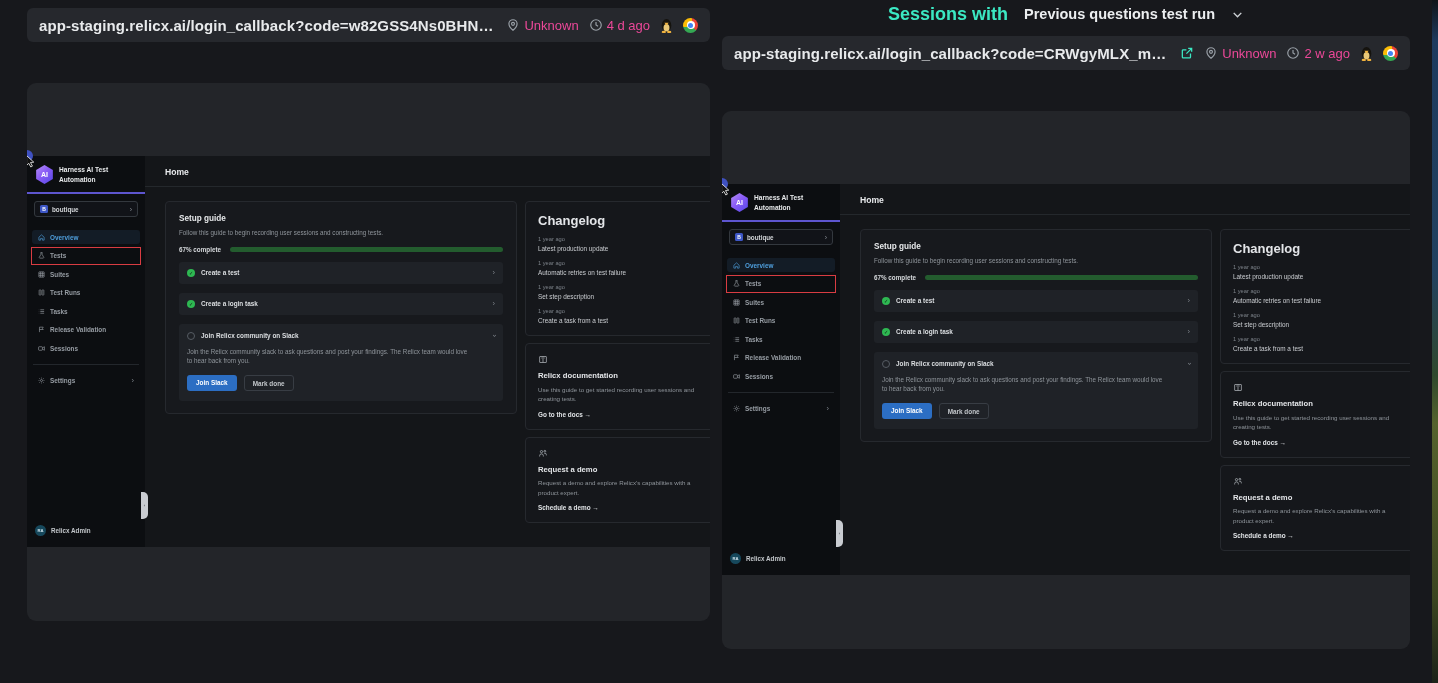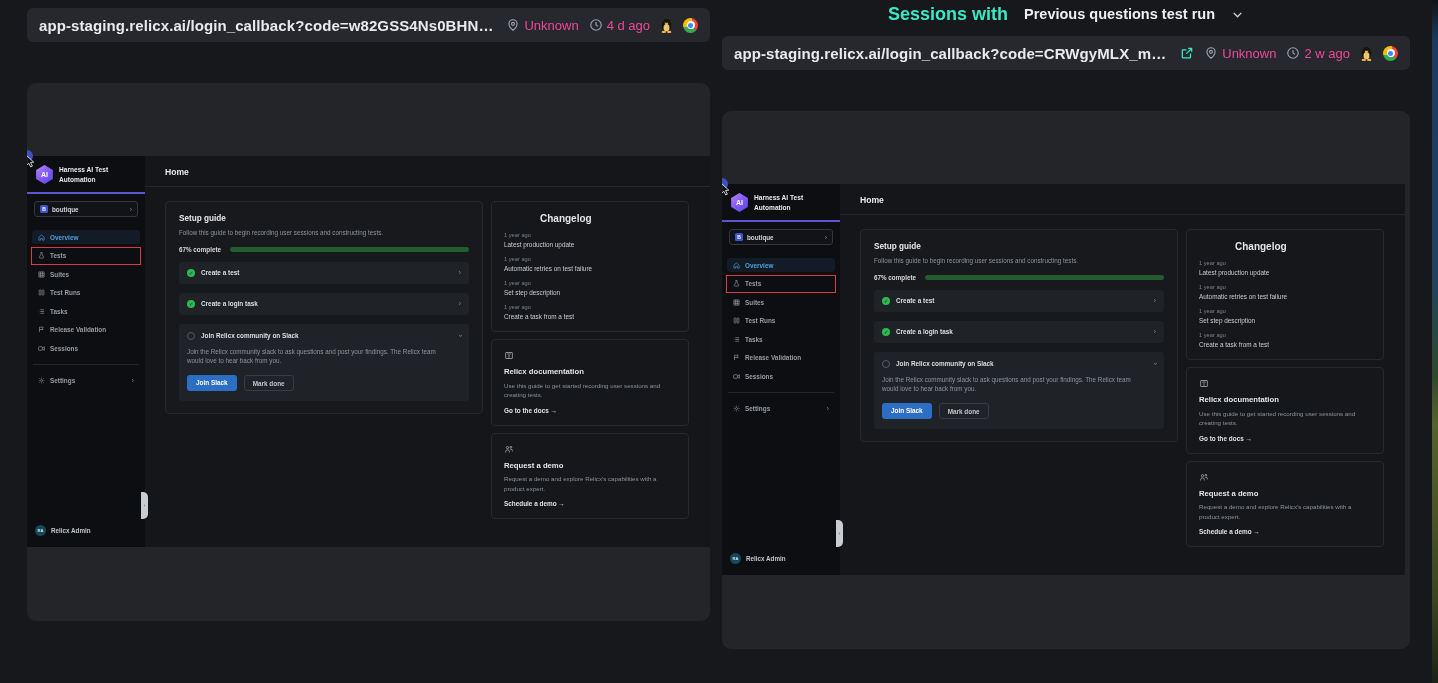--- a/index.html
+++ b/index.html
@@ -90,21 +90,21 @@
   .collapse-handle { position:absolute; left:114px; top:336px; width:7px; height:27px;
     background:#c9ccd1; border-radius:0 5px 5px 0; z-index:4;
     display:grid; place-items:center; color:#26282c; font-size:4px; }
 
   
   .mn { flex:1; display:flex; flex-direction:column; background:#141619; }
   .mn-header { padding:11px 20px 9px 20px; border-bottom:1px solid #24282c;
     font-size:8.6px; font-weight:600; color:#e8eaec; }
   .mn-body { display:flex; gap:8px; padding:14px 15px 0 20px; align-items:flex-start; }
 
-  .setup-card { width:318px; background:#17191d; border:1px solid #26292e; border-radius:4px;
+  .setup-card { width:352px; background:#17191d; border:1px solid #26292e; border-radius:4px;
     padding:12px 13px; flex-shrink:0; }
   .setup-title { font-size:8.2px; font-weight:600; color:#e6e8ea; }
   .setup-desc { margin-top:5.5px; font-size:6.3px; color:#8f959b; }
   .progress-row { display:flex; align-items:center; gap:9px; margin-top:10px; }
   .progress-label { font-size:6.3px; font-weight:700; color:#d7dadd; white-space:nowrap; }
   .progress-track { flex:1; height:5px; border-radius:3px; background:#235c2e; overflow:hidden; }
   .progress-fill { height:100%; background:#48bd58; border-radius:3px; }
 
   .task-row { margin-top:9px; background:#1f2227; border-radius:3px; padding:7px 8px;
     display:flex; align-items:center; gap:6px; }
@@ -119,21 +119,21 @@
   .task-exp-head { display:flex; align-items:center; gap:6px; }
   .task-exp-desc { margin-top:7px; font-size:6.3px; color:#8f959b; line-height:1.55; width:92%; }
   .task-buttons { display:flex; gap:7px; margin-top:9px; padding-bottom:2px; }
   .btn-primary { background:#2c6ec3; color:#fff; font-size:6.4px; font-weight:700;
     padding:4px 9px; border-radius:3px; }
   .btn-secondary { border:1px solid #383d44; color:#c3c7cb; font-size:6.4px; font-weight:600;
     padding:3.5px 8px; border-radius:3px; }
 
   .right-col { width:198px; display:flex; flex-direction:column; gap:7px; }
   .side-card { background:#15171b; border:1px solid #26292e; border-radius:4px; padding:11px 12px; }
-  .cl-title { font-size:10px; font-weight:600; color:#e3e5e8;margin-left:36px; }
+  .cl-title { font-size:13px; font-weight:600; color:#e3e5e8; }
   .cl-entry { margin-top:8px; }
   .cl-time { font-size:5.7px; color:#7d838a; }
   .cl-text { font-size:6.4px; color:#c9ccd0; margin-top:3px; }
   .card-icon { color:#aeb3b8; }
   .card-title { font-size:7.7px; font-weight:600; color:#e3e5e8; margin-top:6px; }
   .card-desc { font-size:6.2px; color:#8f959b; margin-top:4.5px; line-height:1.55; }
   .card-link { font-size:6.4px; font-weight:700; color:#dfe2e5; margin-top:7px; }
 
   
   .edge-sliver { position:absolute; right:0; top:0; width:6px; height:683px;

